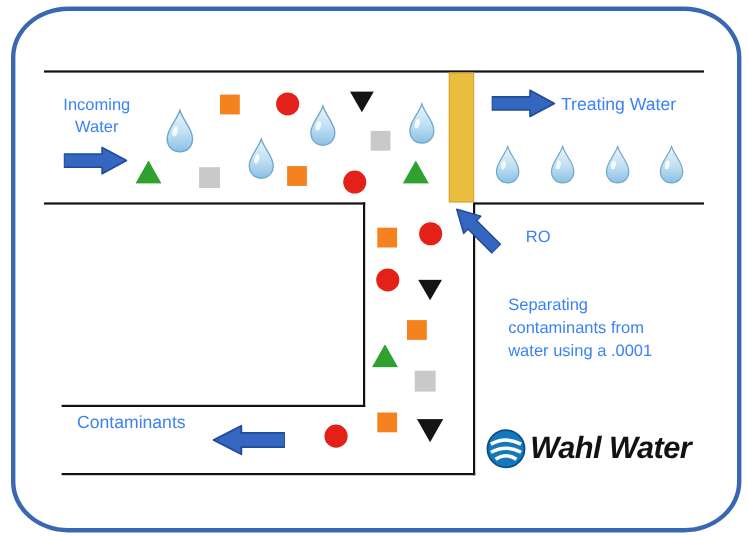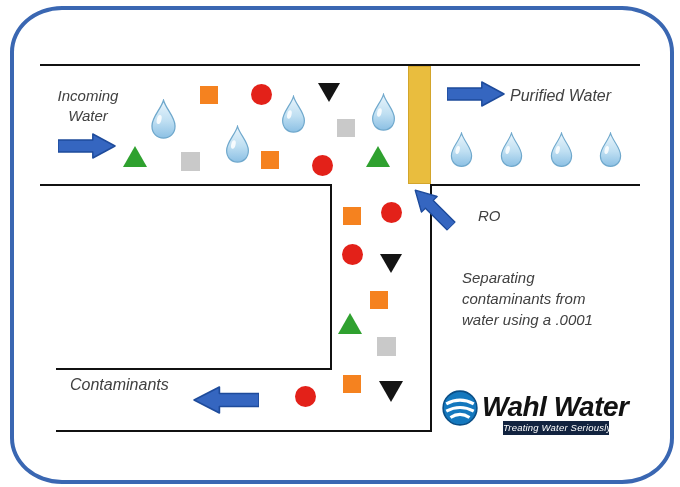--- a/index.html
+++ b/index.html
@@ -7,21 +7,21 @@
           font-family:"Liberation Sans",sans-serif;color:#111;}
   .frame{position:absolute;left:10px;top:6px;width:656px;height:470px;
          border:4px solid var(--border_blue);border-radius:52px/46px;}
   #diagram{position:absolute;inset:0;}
   .wall{position:absolute;background:var(--line_black);}
   .membrane{position:absolute;left:408px;top:66px;width:23px;height:118px;
             background:var(--membrane_gold);border:1px solid #D3A52B;box-sizing:border-box;}
   .arrow{position:absolute;}
   .arrow svg{display:block;}
   .arrow-shape{fill:var(--arrow_fill);stroke:var(--arrow_stroke);stroke-width:1.5;stroke-linejoin:round;}
-  .lbl{position:absolute;color:#404040;font-style:italic;}
+  .lbl{position:absolute;color:#3b82f6;}
   .incoming{left:42px;top:86px;width:92px;text-align:center;font-size:15px;line-height:1.35;}
   .purified{left:510px;top:87px;font-size:16px;white-space:nowrap;}
   .title{position:absolute;left:56px;top:222px;width:250px;margin:0;text-align:center;
          font-size:27px;font-weight:bold;line-height:1.25;color:#000;}
   .ro-lbl{left:478px;top:207px;font-size:15px;}
   .separating{left:462px;top:267px;width:160px;text-align:left;font-size:15px;line-height:1.4;}
   .contaminants{left:70px;top:376px;font-size:16px;white-space:nowrap;}
   .shape{position:absolute;}
   .red-circle{background:var(--red);border-radius:50%;}
   .orange-square{background:var(--orange);}
@@ -79,36 +79,35 @@
         <polygon class="arrow-shape" points="0,7 36,7 36,1 59,13 36,25 36,19 0,19"></polygon>
       </svg>
     </div>
     <div class="arrow" style="left:193px;top:386px;width:66px;height:28px">
       <svg viewBox="0 0 60 26" width="100%" height="100%" preserveAspectRatio="none">
         <polygon class="arrow-shape" points="60,7 24,7 24,1 1,13 24,25 24,19 60,19"></polygon>
       </svg>
     </div>
 
     <div class="lbl incoming">Incoming Water</div>
-    <div class="lbl purified">Purified Water</div>
+    <div class="lbl purified">Treating Water</div>
     <div class="lbl ro-lbl">RO</div>
     <div class="lbl separating">Separating contaminants from water using a .0001</div>
     <div class="lbl contaminants">Contaminants</div>
 
     <div class="logo">
       <span class="globe">
         <svg viewBox="0 0 36 36" width="38" height="38">
           <circle cx="18" cy="18" r="16" fill="var(--logo_blue)" stroke="#0A4E86" stroke-width="1.5"></circle>
           <path d="M5 14 Q18 7 31 14" stroke="#fff" stroke-width="3" fill="none"></path>
           <path d="M5 21 Q18 14 31 21" stroke="#fff" stroke-width="3" fill="none"></path>
           <path d="M9 27 Q18 21 27 27" stroke="#fff" stroke-width="3" fill="none"></path>
         </svg>
       </span>
       <span class="logo-text">Wahl Water</span>
-      <span class="tagline">Treating Water Seriously</span>
     </div>
 
   <div class="shape droplet" style="left: 148px; top: 99px; width: 31px; height: 41px;"><svg viewBox="0 0 24 32" width="31" height="41">
           <path d="M12 1 C10 8 3 14 3 21 C3 27 7 30.5 12 30.5 C17 30.5 21 27 21 21 C21 14 14 8 12 1 Z" style="fill:url(#dropGrad);stroke:var(--droplet_stroke);stroke-width:1"></path>
           <ellipse cx="8.6" cy="16" rx="1.8" ry="3.6" transform="rotate(14 8.6 16)" style="fill:rgba(255,255,255,0.85)"></ellipse>
         </svg></div>
       <div class="shape orange-square" style="left: 200px; top: 86px; width: 18px; height: 18px;"></div>
       <div class="shape red-circle" style="left: 251px; top: 84px; width: 21px; height: 21px;"></div>
       <div class="shape black-triangle" style="left: 318px; top: 83px; width: 22px; height: 19px;"></div>
       <div class="shape droplet" style="left: 279px; top: 95px; width: 29px; height: 39px;"><svg viewBox="0 0 24 32" width="29" height="39">

